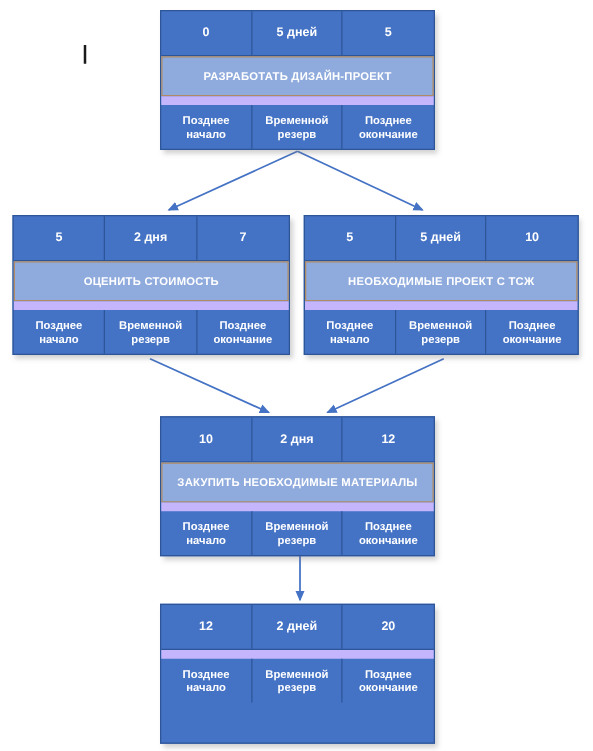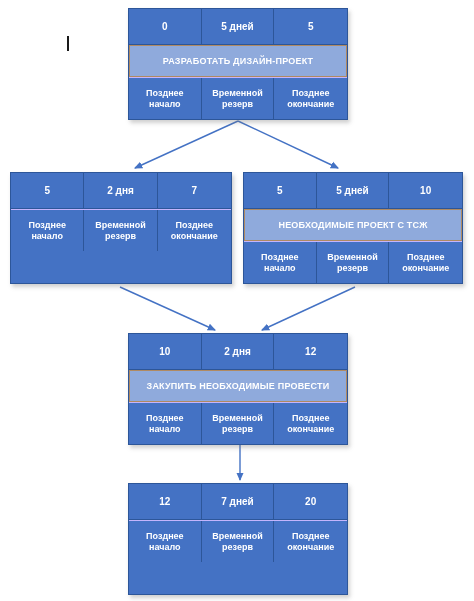--- a/index.html
+++ b/index.html
@@ -36,21 +36,21 @@
     display: flex;
     width: 100%;
     box-sizing: border-box;
   }
   .row-top {
     height: 36px;
     border-bottom: 1px solid #2d5699;
   }
   .row-bottom {
     height: 42px;
-    border-top: 1px solid #c4b5fd;
+    border-top: 7px solid #c4b5fd;
   }
   .cell {
     flex: 1 1 33.333%;
     box-sizing: border-box;
     display: flex;
     flex-direction: column;
     align-items: center;
     justify-content: center;
     color: #ffffff;
     text-align: center;
@@ -134,20 +134,21 @@
       </div>
     </div>
   </div>
 
   <div class="node" style="left:10px; top:172px; width:222px; height:112px;">
     <div class="row-top">
       <div class="cell num">5</div>
       <div class="cell num">2 дня</div>
       <div class="cell num">7</div>
     </div>
+    <div class="band">ОЦЕНИТЬ СТОИМОСТЬ</div>
     <div class="row-bottom">
       <div class="cell lbl">
         <span>Позднее</span>
         <span>начало</span>
       </div>
       <div class="cell lbl">
         <span>Временной</span>
         <span>резерв</span>
       </div>
       <div class="cell lbl">
@@ -179,41 +180,41 @@
       </div>
     </div>
   </div>
 
   <div class="node" style="left:128px; top:333px; width:220px; height:112px;">
     <div class="row-top">
       <div class="cell num">10</div>
       <div class="cell num">2 дня</div>
       <div class="cell num">12</div>
     </div>
-    <div class="band">ЗАКУПИТЬ НЕОБХОДИМЫЕ ПРОВЕСТИ</div>
+    <div class="band">ЗАКУПИТЬ НЕОБХОДИМЫЕ МАТЕРИАЛЫ</div>
     <div class="row-bottom">
       <div class="cell lbl">
         <span>Позднее</span>
         <span>начало</span>
       </div>
       <div class="cell lbl">
         <span>Временной</span>
         <span>резерв</span>
       </div>
       <div class="cell lbl">
         <span>Позднее</span>
         <span>окончание</span>
       </div>
     </div>
   </div>
 
   <div class="node" style="left:128px; top:483px; width:220px; height:112px;">
     <div class="row-top">
       <div class="cell num">12</div>
-      <div class="cell num">7 дней</div>
+      <div class="cell num">2 дней</div>
       <div class="cell num">20</div>
     </div>
     <div class="row-bottom">
       <div class="cell lbl">
         <span>Позднее</span>
         <span>начало</span>
       </div>
       <div class="cell lbl">
         <span>Временной</span>
         <span>резерв</span>

